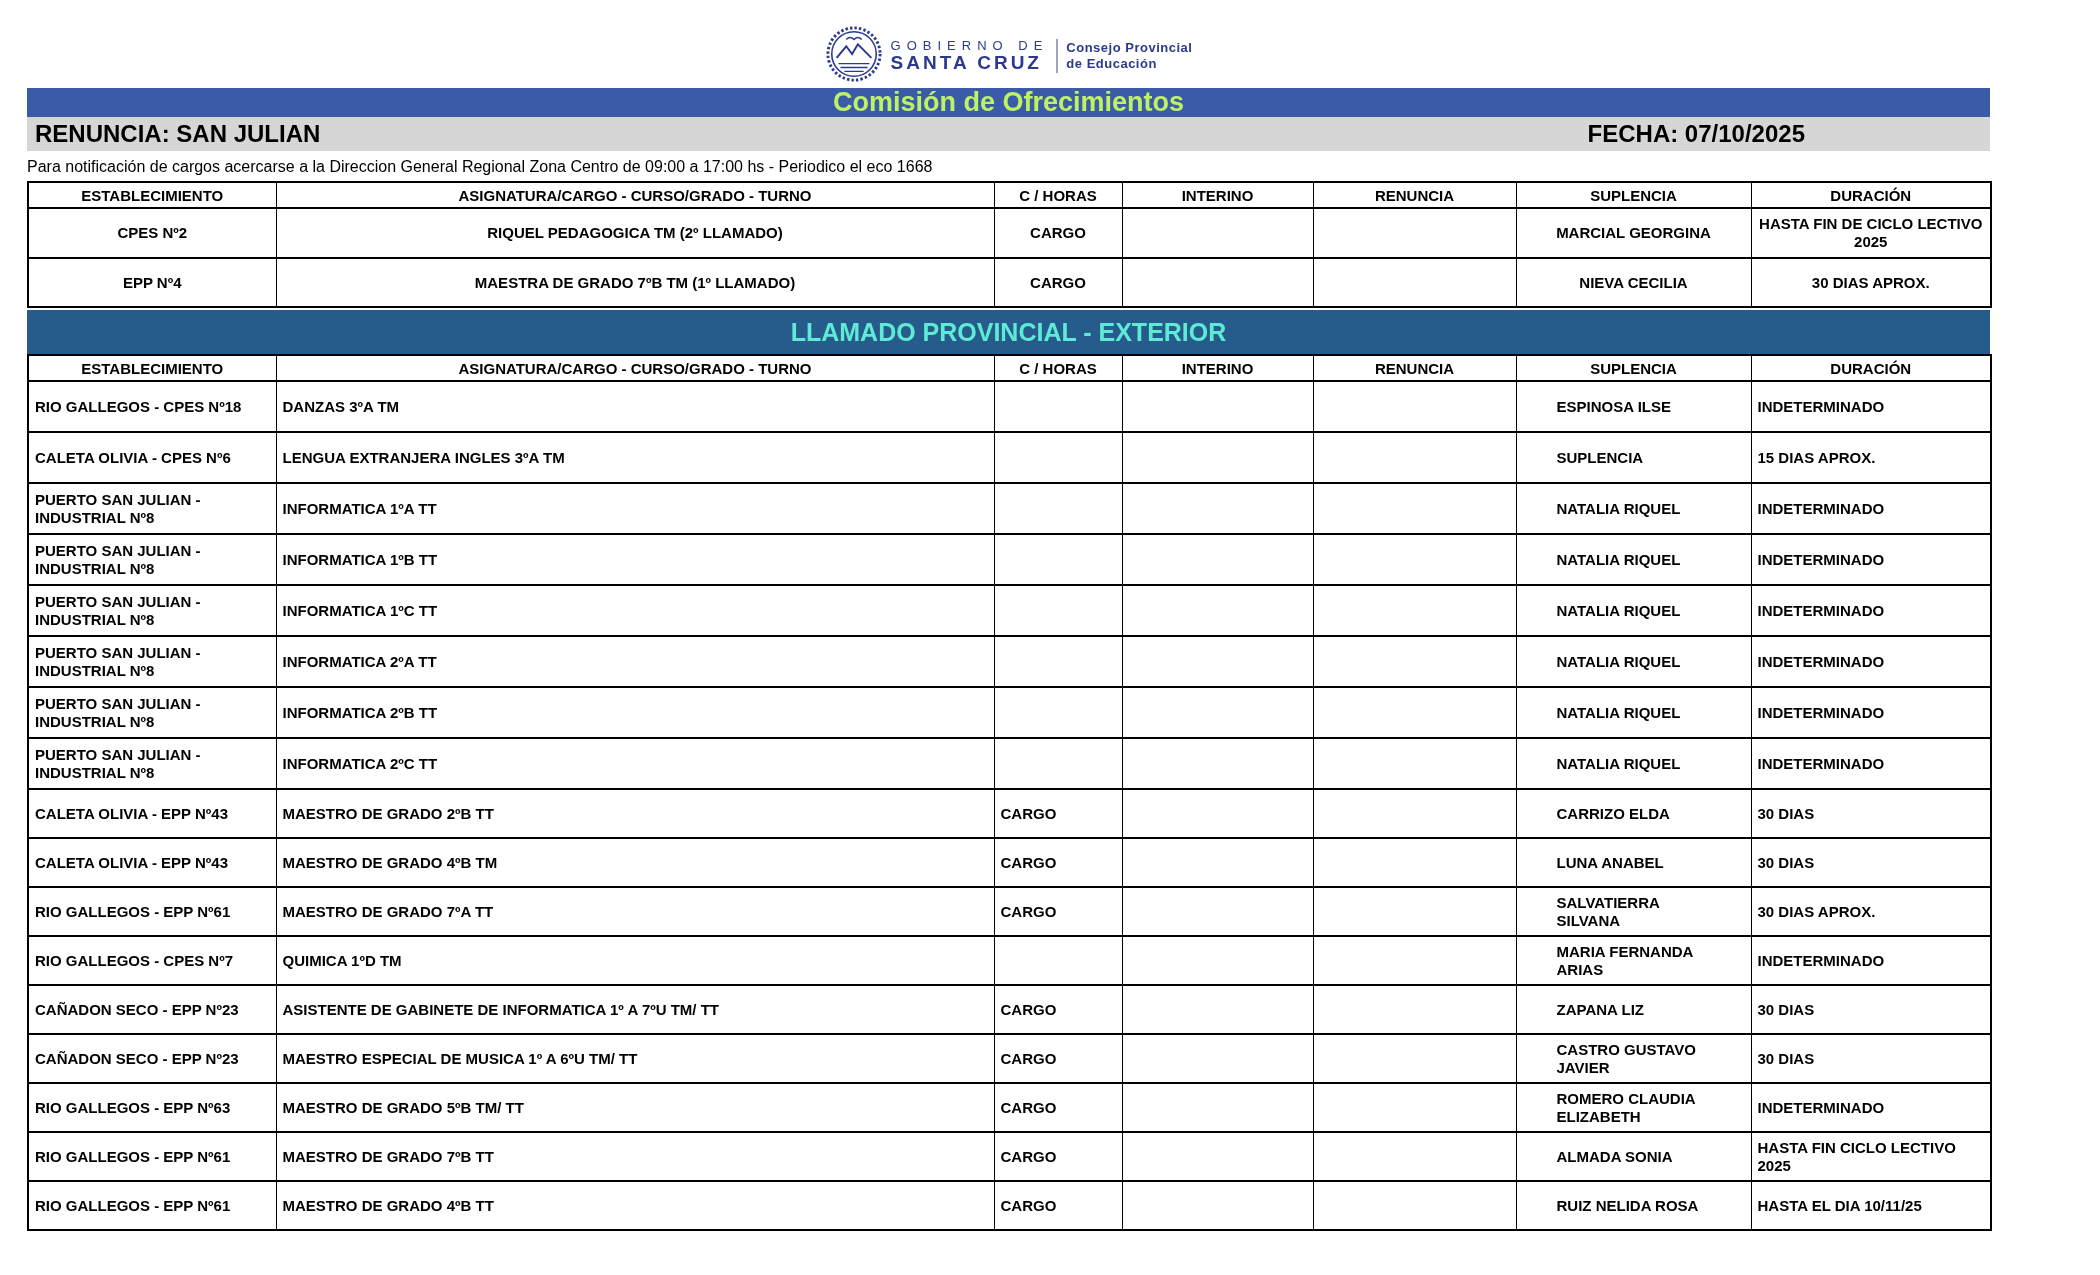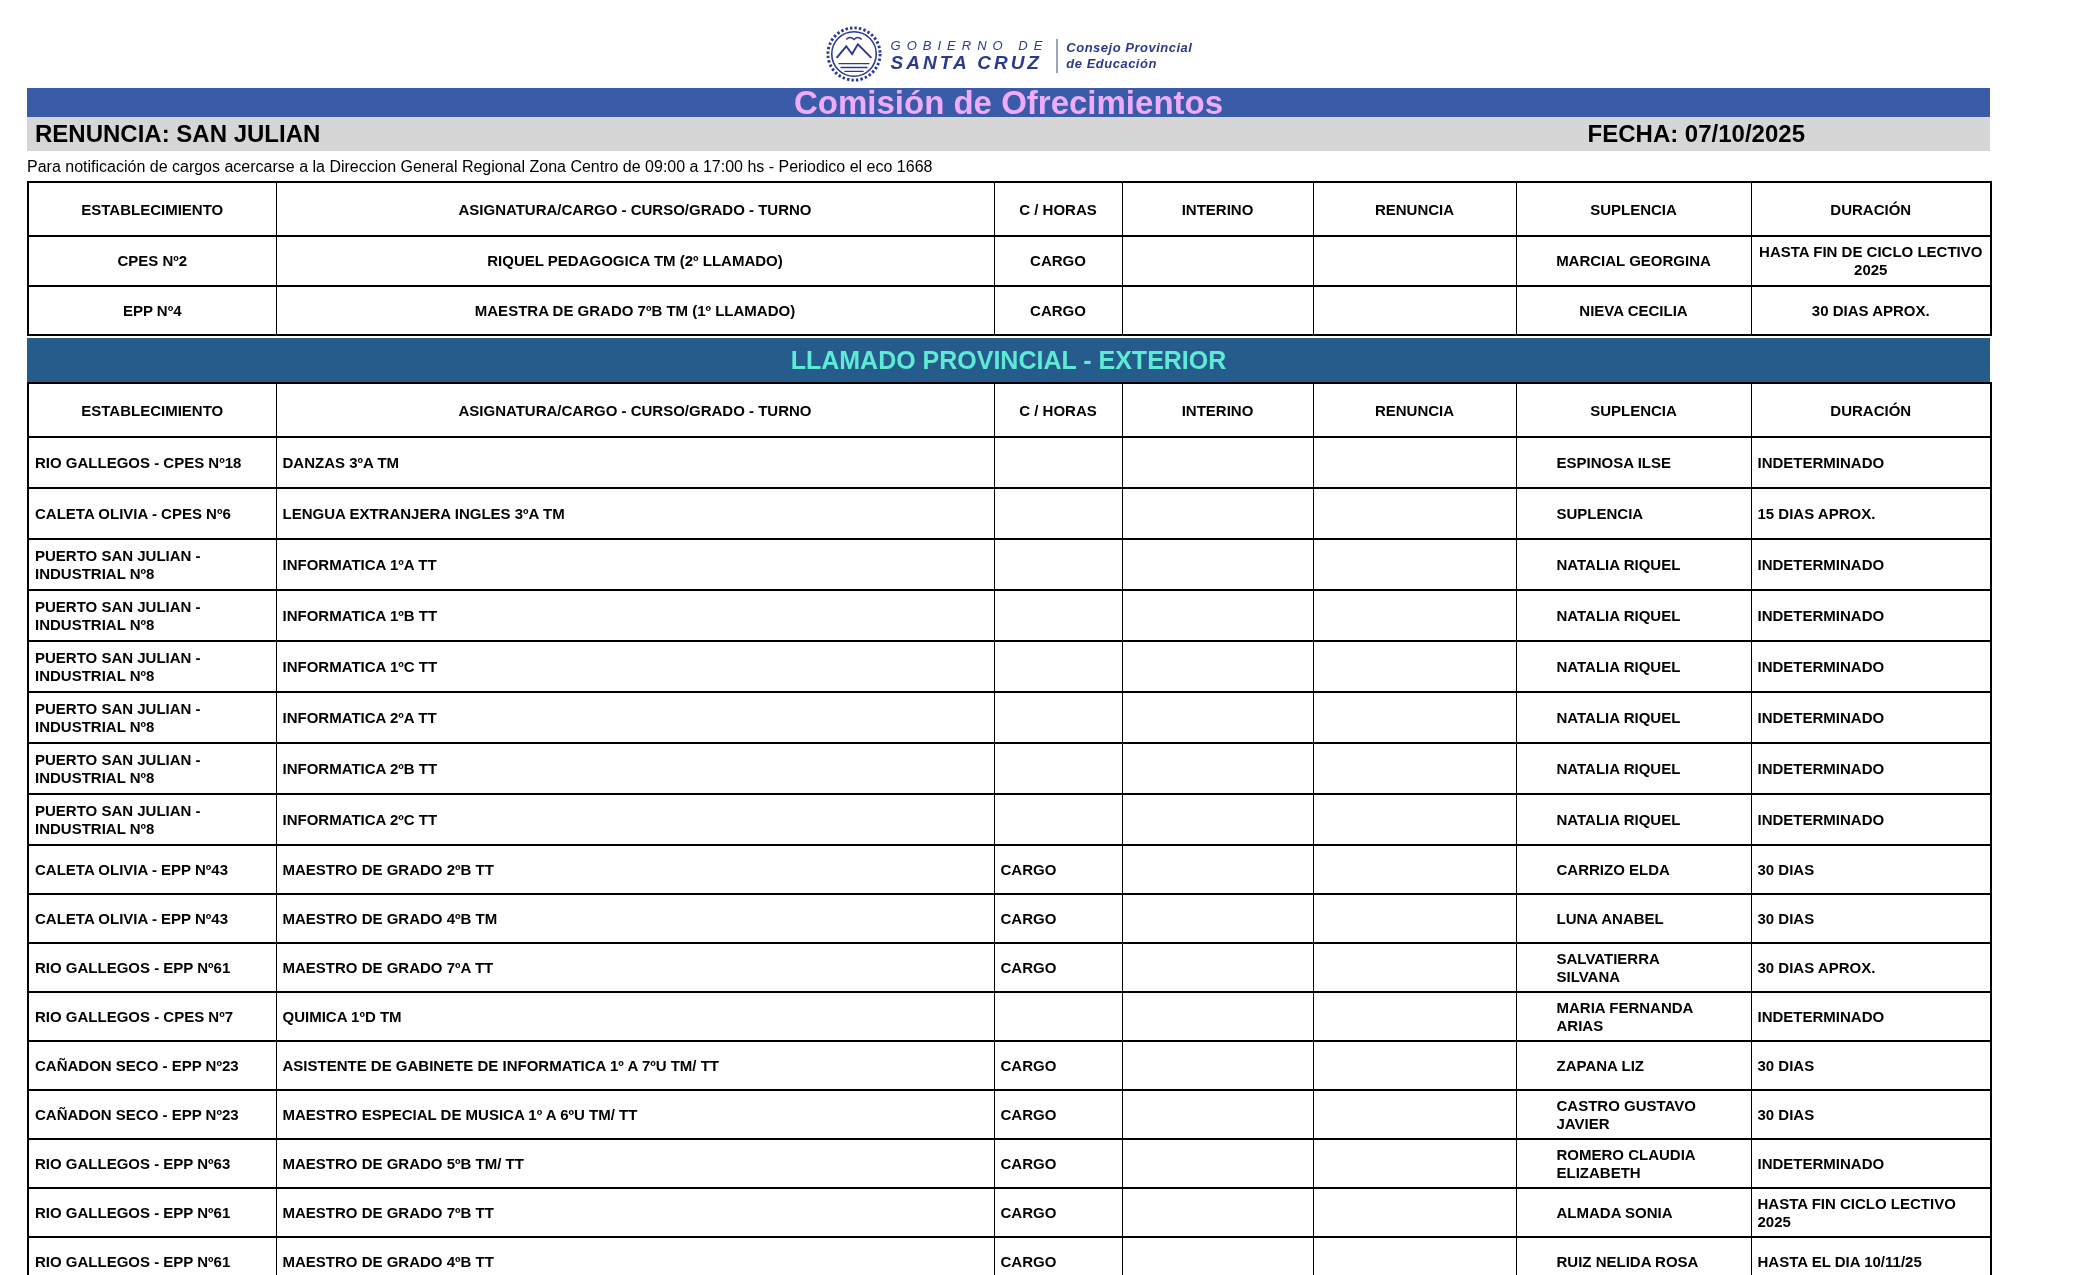--- a/index.html
+++ b/index.html
@@ -11,36 +11,35 @@
     -webkit-font-smoothing:antialiased;
   }
   .page { position:relative; width:2100px; height:1275px; background:#fff; }
   .content { position:absolute; left:27px; top:0; width:1963px; }
 
   
   .logo-row {
     margin-top:24px; height:64px;
     display:flex; align-items:center; justify-content:center; gap:8px;
     color:var(--logo-navy);
-    font-style:italic;
   }
   .seal { flex:0 0 auto; }
   .gov-text { text-align:left; line-height:1.05; }
   .gov-line1 { font-size:13px; letter-spacing:6px; font-weight:400; }
   .gov-line2 { font-size:19px; letter-spacing:3px; font-weight:800; }
   .logo-divider { width:2px; height:34px; background:#9aa3c0; }
   .council-text { font-size:13px; font-weight:600; line-height:1.25; letter-spacing:0.5px; }
 
   
   .title-bar {
     height:29px; background:var(--title-bar);
     display:flex; align-items:center; justify-content:center;
   }
   .title-bar .title {
-    font-size:33px; font-weight:800; color:#f0abfc; line-height:29px;
+    font-size:27px; font-weight:800; color:#bef264; line-height:29px;
     white-space:nowrap;
   }
 
   
   .gray-bar {
     height:34px; background:var(--locality-bar);
     display:flex; align-items:center; position:relative;
   }
   .locality { font-size:24px; font-weight:800; color:#000; padding-left:8px; white-space:nowrap; }
   .fecha { position:absolute; right:185px; top:3px; font-size:24px; font-weight:800; color:#000; white-space:nowrap; }
@@ -50,21 +49,21 @@
 
   
   table.offers {
     width:1963px; border-collapse:collapse; table-layout:fixed;
     border:2px solid #000;
     font-size:15px; font-weight:700; color:#000;
   }
   table.offers th {
     border:1px solid #000; border-top-width:2px; border-bottom-width:2px;
     height:24px; text-align:center; font-size:15px; font-weight:800;
-    padding:14px 2px; background:#fff;
+    padding:0 2px; background:#fff;
   }
   table.offers td {
     border:1px solid #000; border-top-width:2px; border-bottom-width:2px;
     padding:2px 4px; line-height:1.18; vertical-align:middle;
     overflow:hidden;
   }
   table.centered td { text-align:center; height:43px; }
   table.centered tr:first-child td { height:44px; }
   table.lefted td { text-align:left; height:43px; padding-left:6px; }
   table.lefted tr.tall td { height:45px; }

